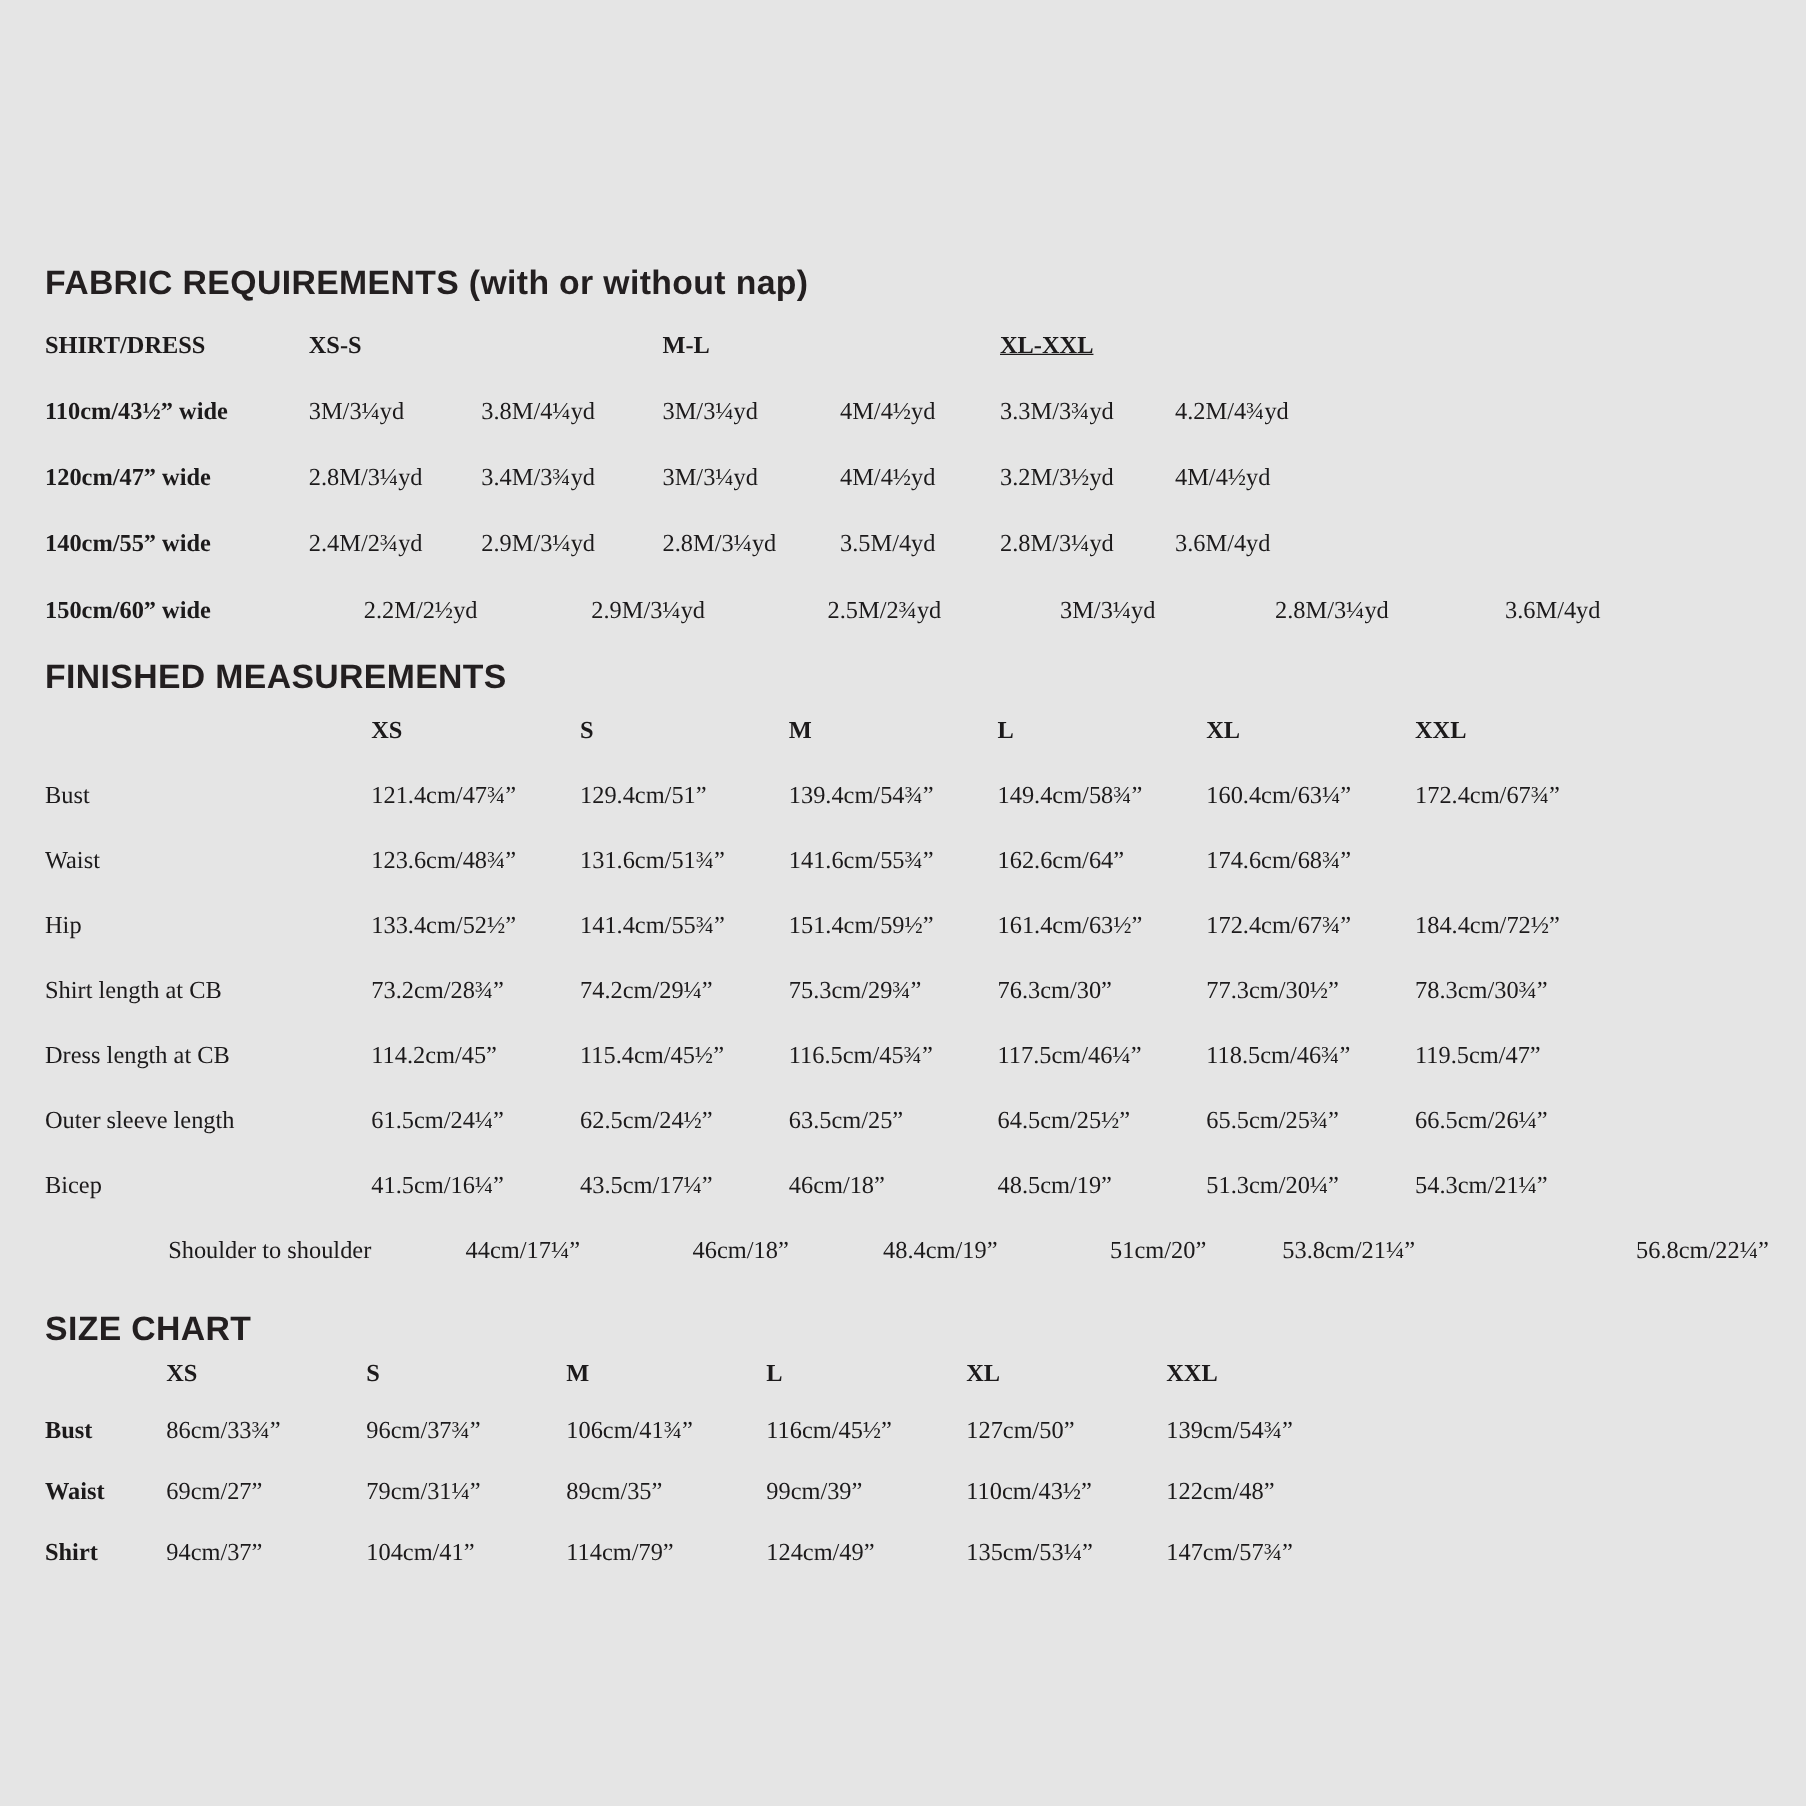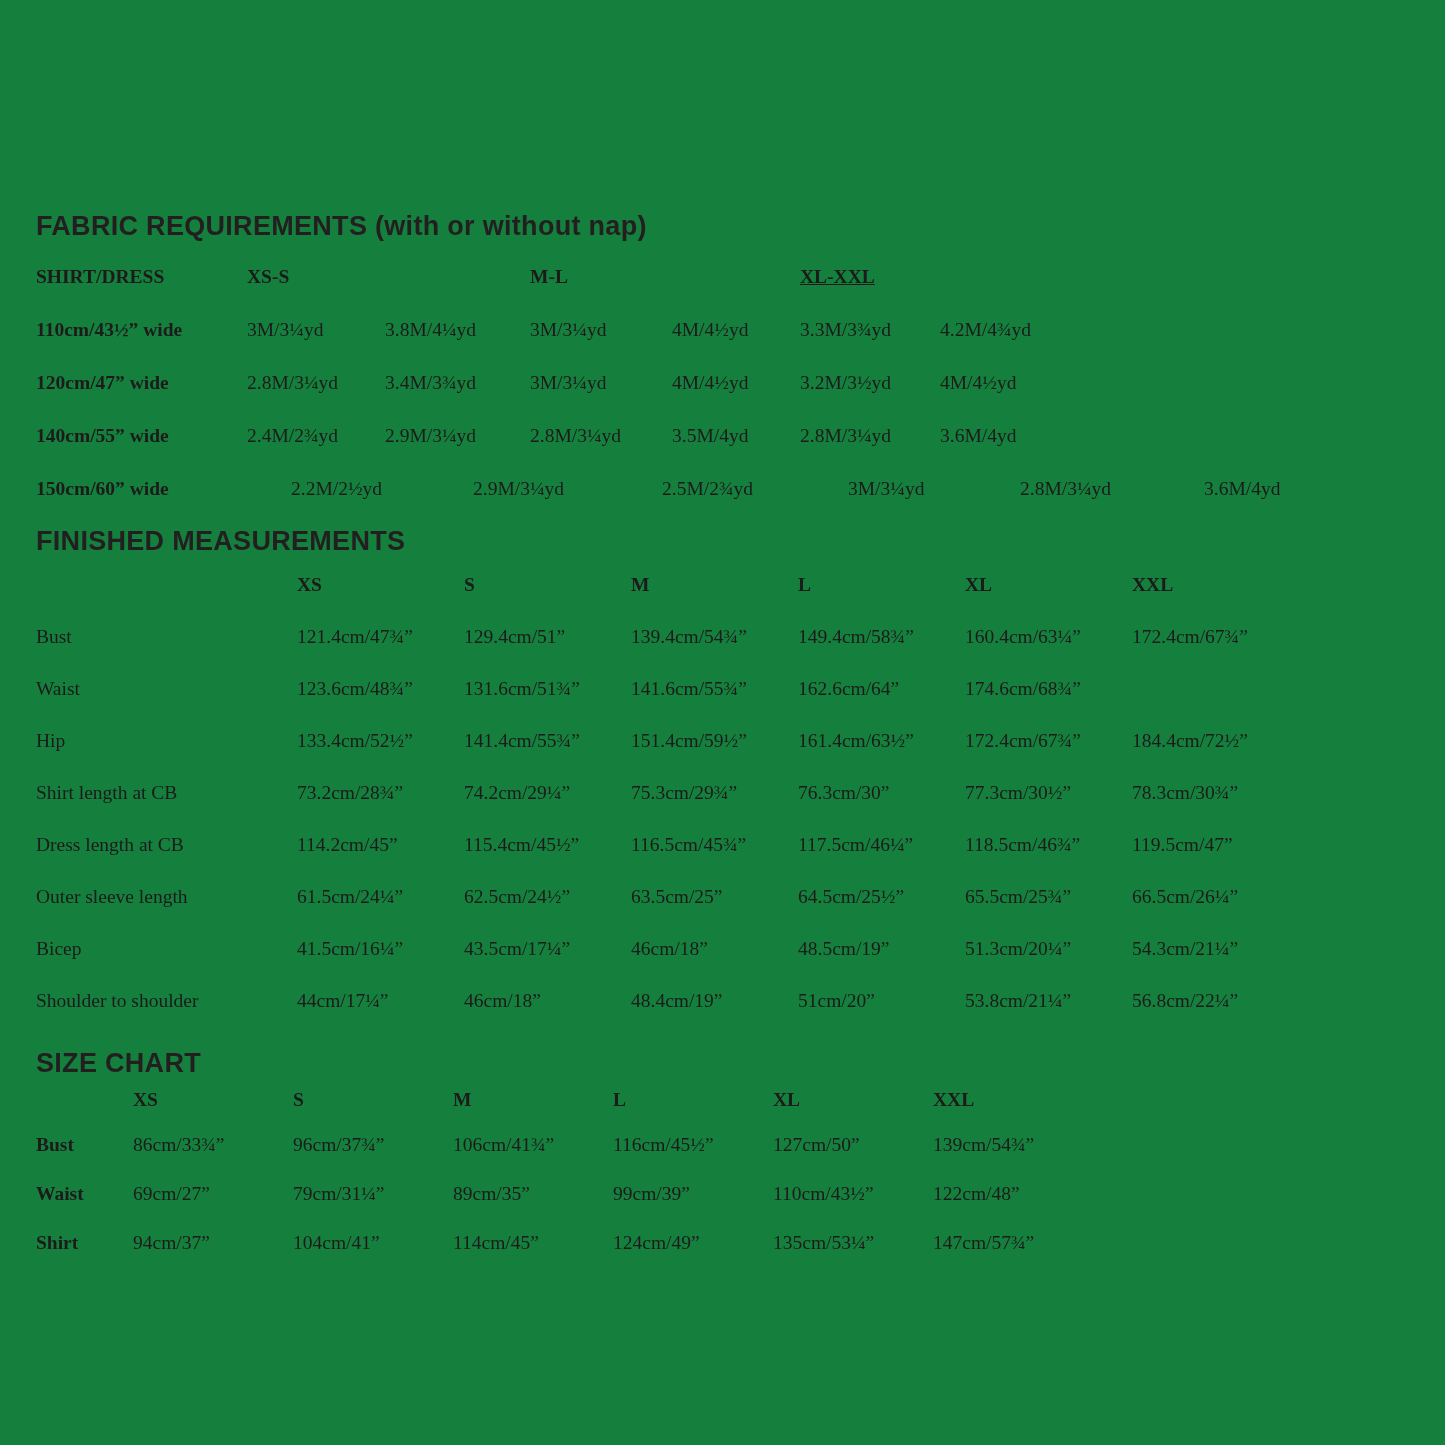--- a/index.html
+++ b/index.html
@@ -1,21 +1,21 @@
 <!DOCTYPE html>
 <html><head>
 <meta charset="utf-8">
 <style>
   html,body{margin:0;padding:0;background:#ffffff;}
   .page{
     position:relative;
     width:1445px;height:1445px;
     box-sizing:border-box;
     padding:210px 30px 0 36px;
-    background:#15803d;
+    background:#e5e5e5;
     overflow:hidden;
     color:#231f20;
   }
   .sec-title{
     font-family:"Liberation Sans",sans-serif;
     font-weight:800;
     font-size:27px;
     line-height:1.2;
     letter-spacing:.3px;
     color:#231f20;
@@ -33,21 +33,21 @@
     white-space:nowrap;
   }
   .b{font-weight:700;}
   .gc2{grid-column:2;}
   .gc4{grid-column:4;}
   .gc6{grid-column:6;text-decoration:underline;}
   
   .fab-h{height:53px;}      
   .fab-last{height:26px;gap:44px;}
   .fm-h{height:52px;}
-  .fm-last{height:26px;}
+  .fm-last{height:26px;text-align:right;}
   .sc-head{height:45px;}
   .sc-h{height:49px;}
   .sc-last{height:26px;}
   
   .fabric-table{margin-top:23px;}
   .fm-title{margin-top:22px;}
   .fm-table{margin-top:15px;}
   .sc-title{margin-top:32px;}
   .sc-table{margin-top:9px;}
 </style>
@@ -230,20 +230,20 @@
       <div class="cell">89cm/35”</div>
       <div class="cell">99cm/39”</div>
       <div class="cell">110cm/43½”</div>
       <div class="cell">122cm/48”</div>
     </div>
 
     <div class="t-row sc-cols sc-last">
       <div class="cell b">Shirt</div>
       <div class="cell">94cm/37”</div>
       <div class="cell">104cm/41”</div>
-      <div class="cell">114cm/45”</div>
+      <div class="cell">114cm/79”</div>
       <div class="cell">124cm/49”</div>
       <div class="cell">135cm/53¼”</div>
       <div class="cell">147cm/57¾”</div>
     </div>
   </div>
 
 </div>
 
 </body></html>

